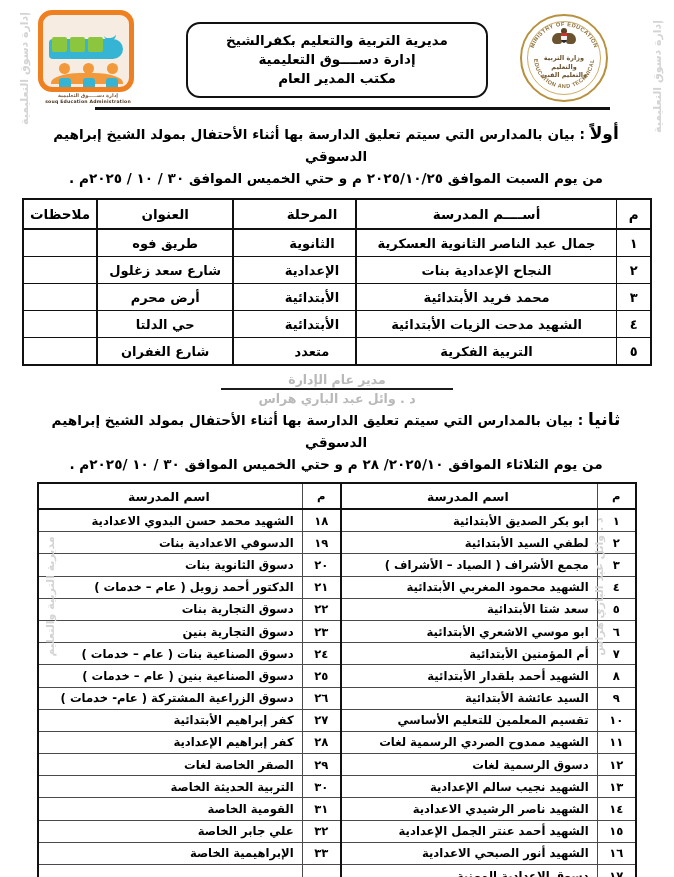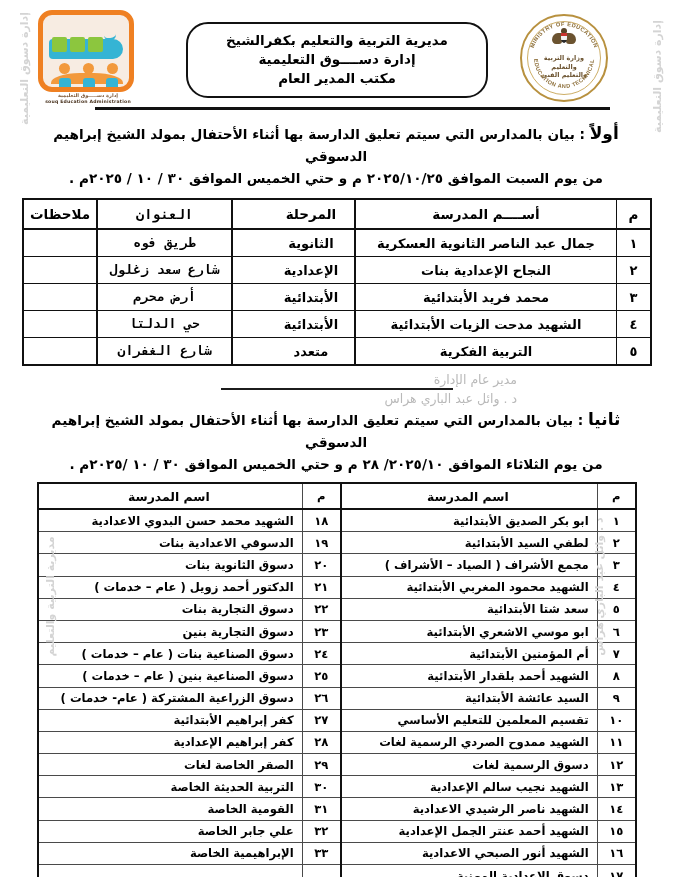--- a/index.html
+++ b/index.html
@@ -116,21 +116,21 @@
   }
   .logo-caption .en { font-size: 4.6px; color: #4a3420; }
 
   .header-box {
     position: absolute;
     left: 50%;
     transform: translateX(-50%);
     top: 22px;
     width: 302px;
     border: 2.2px solid #111;
-    border-radius: 22px;
+    border-radius: 14px;
     padding: 7px 8px 8px;
     box-sizing: border-box;
     text-align: center;
     background: #fff;
   }
   .header-box div {
     font-weight: bold;
     font-size: 13.5px;
     line-height: 19px;
     white-space: nowrap;
@@ -263,39 +263,38 @@
     white-space: nowrap;
   }
   .t1 thead th {
     font-size: 13.5px;
     height: 28px;
     border-bottom: 2.4px solid #111;
   }
   .t1 .c-num   { width: 40px; }
   .t1 .c-name  { width: 300px; border-left: 2.4px solid #111; }
   .t1 .c-stage { width: 108px; border-left: 2.4px solid #111; padding-left: 41px; }
-  .t1 .c-addr  { width: 140px; border-left: 2.4px solid #111; font-family: Liberation Mono, monospace; }
+  .t1 .c-addr  { width: 140px; border-left: 2.4px solid #111; }
   .t1 .c-notes { width: 42px; margin-top: 27px; }
   .t1 .c-addr  { text-align: center; }
 
   
   .sig-mid {
     position: relative;
     margin: 6px auto 0;
     width: 360px;
     text-align: center;
     height: 36px;
   }
   .sig-mid .wm {
     color: #b9b9b9;
     font-size: 12.5px;
-    font-weight: normal;
+    font-weight: bold;
     letter-spacing: 2px;
     line-height: 15px;
-    text-align: right;
   }
   .sig-mid .wm-rule {
     width: 232px;
     height: 2px;
     background: #1c1c1c;
     margin: 1px auto 1px;
   }
 
   
   .t2-wrap {

